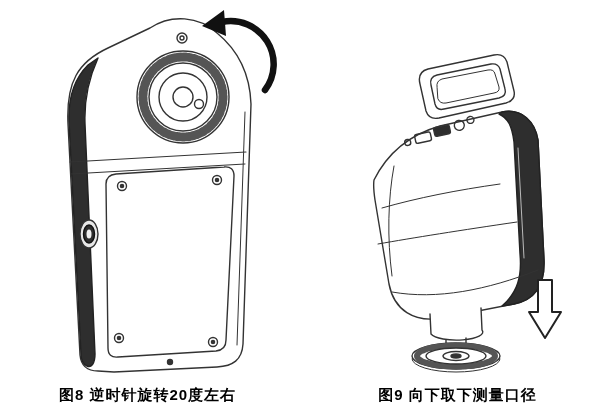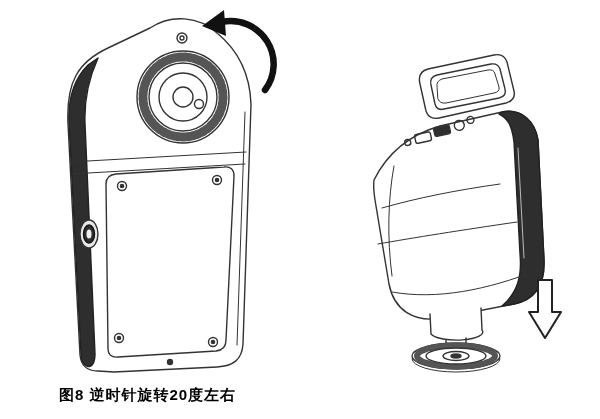--- a/index.html
+++ b/index.html
@@ -127,14 +127,15 @@
           <ellipse cx="114" cy="308" rx="30" ry="8" fill="#ffffff"></ellipse>
           <ellipse cx="114" cy="308" rx="13" ry="4.5"></ellipse>
           <ellipse cx="114" cy="308" rx="5" ry="2" fill="#333"></ellipse>
           <path d="M 70,311 A 44,13 0 0 0 158,311" stroke-width="1"></path>
         </g>
 
         <path d="M 196,232 L 210,232 L 210,264 L 219,264 L 203,290 L 187,264 L 196,264 Z" fill="#ffffff" stroke="#222" stroke-width="2"></path>
       </g>
     </svg>
   </figure>
+  <div class="caption caption9">图9 向下取下测量口径</div>
 
 </div>
 
 </body></html>

